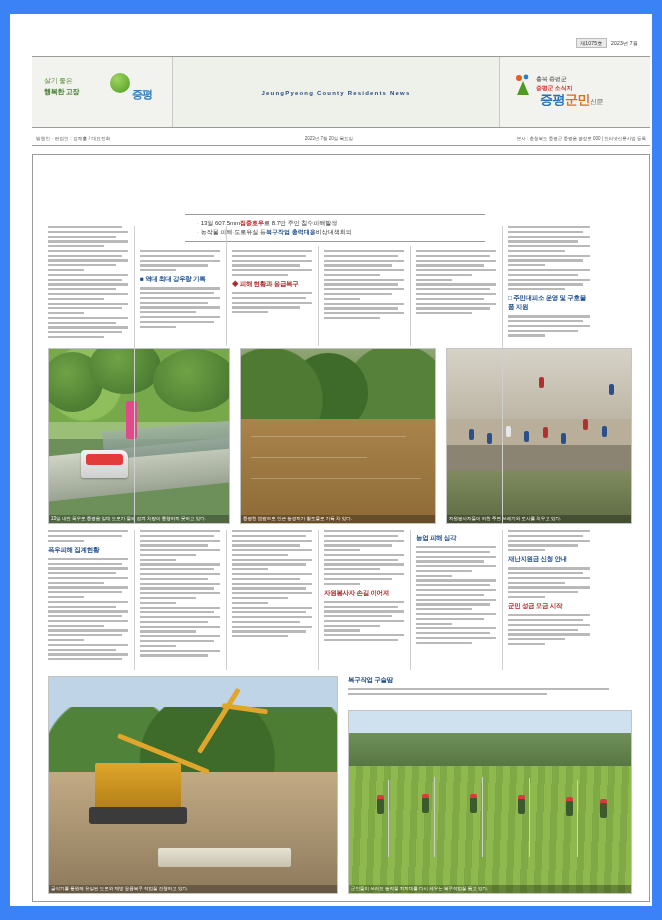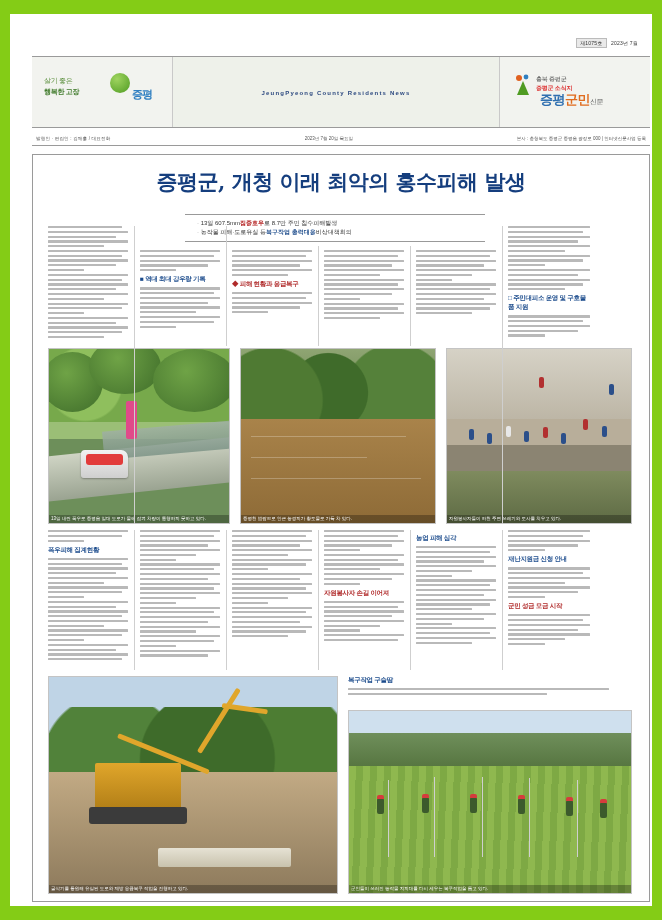--- a/index.html
+++ b/index.html
@@ -10,21 +10,21 @@
   body {
     width: 662px;
     height: 920px;
     font-family: "Liberation Sans", sans-serif;
     overflow: hidden;
   }
   .page {
     position: relative;
     width: 662px;
     height: 920px;
-    background: #84cc16;
+    background: #3b82f6;
     box-sizing: border-box;
   }
   .sheet {
     position: absolute;
     left: 10px;
     top: 14px;
     width: 642px;
     height: 892px;
     background: #ffffff;
     box-sizing: border-box;
@@ -473,21 +473,20 @@
     </div>
 
     <div class="infostrip">
       <div class="l">발행인 · 편집인 : 김재홍 / 대표전화</div>
       <div class="c">2023년 7월 20일 목요일</div>
       <div class="r">본사 : 충청북도 증평군 증평읍 광장로 000 | 인터넷신문사업 등록</div>
     </div>
 
     <div class="frame"></div>
 
-    <div class="headline">증평군, 개청 이래 최악의 홍수피해 발생</div>
 
     <div class="kicker">
       <div>
         <span class="dot">·</span>
         <span>13일 607.5mm</span><span class="rd">집중호우</span><span>로 8.7만 주민 침수피해발생</span>
       </div>
       <div>
         <span class="dot">·</span>
         <span>농작물 피해·도로유실 등</span><span class="bl">복구작업 총력대응</span><span>비상대책회의</span>
       </div>

